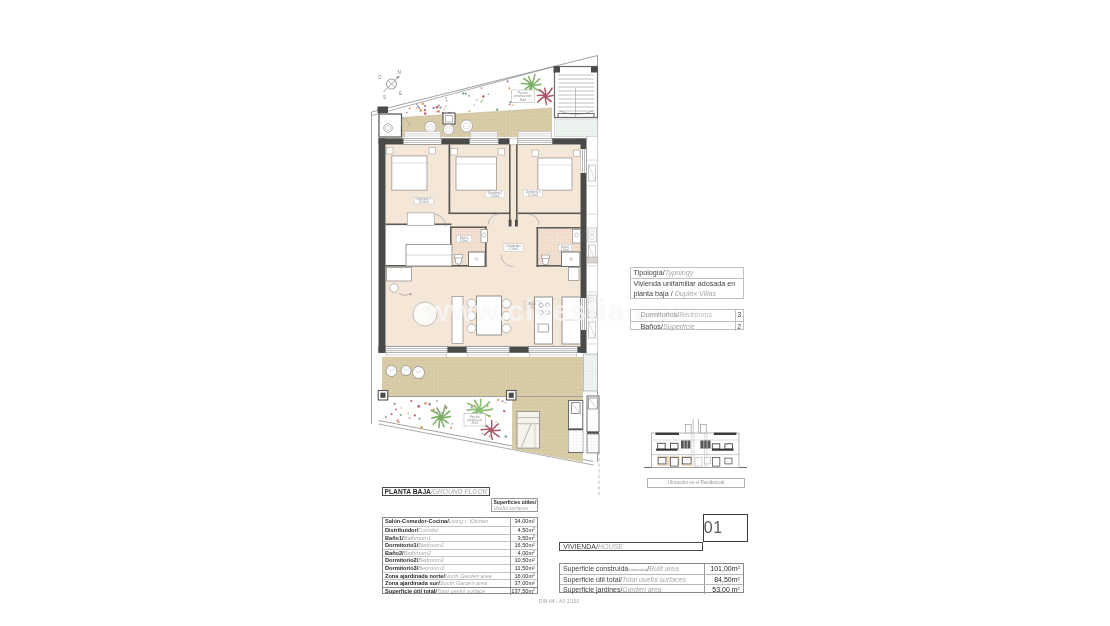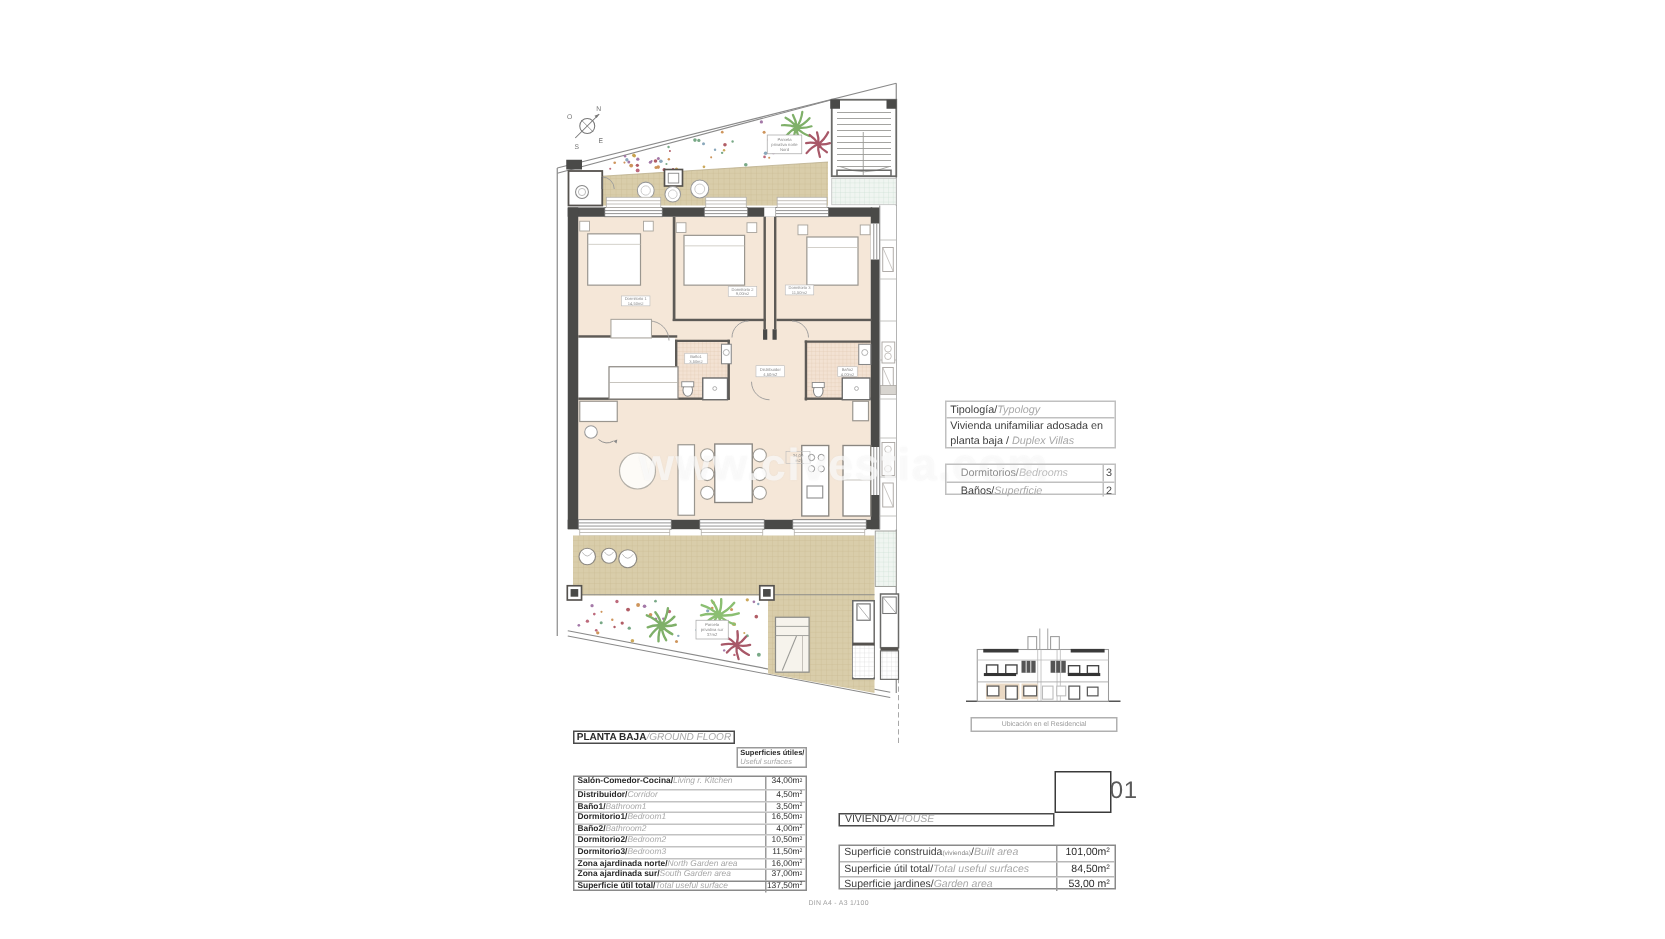--- a/index.html
+++ b/index.html
@@ -16,22 +16,22 @@
 #ltable { left:381.5px; top:517.3px; width:156.5px; height:76.3px; border:1px solid #8a8a8a; }
 .trow { position:relative; height:7.63px; font-size:5.6px; line-height:7.6px; border-top:1px solid #c2c2c2; }
 .trow:first-child { border-top:none; }
 .trow.last { border-top:1px solid #8a8a8a; }
 .tn { position:absolute; left:2.5px; top:0; white-space:nowrap; }
 .tv { position:absolute; left:127px; right:0; top:0; text-align:right; padding-right:2px;
   border-left:1px solid #9a9a9a; height:100%; color:#2a2a2a; }
 #vivienda { left:559.3px; top:541.8px; width:143.5px; height:9px; border:1px solid #4a4a4a;
   font-size:7px; line-height:7.5px; padding-left:3px; white-space:nowrap; overflow:hidden; }
 .dk { color:#3f3f3f; }
-#n01 { left:702.8px; top:514.3px; width:21px; height:27.3px; border:1.6px solid #3a3a3a;
-  font-size:16px; color:#5a5a5a; line-height:25px; letter-spacing:0.5px;padding-left:36px; }
+#n01 { left:702.8px; top:514.3px; width:45px; height:27.3px; border:1.6px solid #3a3a3a;
+  font-size:16px; color:#5a5a5a; line-height:25px; letter-spacing:0.5px; }
 #rtable { left:558.9px; top:562.8px; width:185.1px; height:30.3px; border:1px solid #8a8a8a; }
 .rrow { position:relative; height:10.1px; font-size:7px; line-height:10px; border-top:1px solid #b8b8b8; }
 .rrow:first-child { border-top:none; }
 .rn { position:absolute; left:3px; top:0; white-space:nowrap; }
 .rv { position:absolute; left:144px; right:0; top:0; text-align:right; padding-right:3px;
   border-left:1px solid #9a9a9a; height:100%; color:#2a2a2a; }
 .tiny { font-size:4.4px; }
 #caption { left:539px; top:598.5px; font-size:4.6px; color:#a0a0a0; letter-spacing:0.2px; }
 #tipo { left:629.5px; top:267px; width:114.7px; height:31.5px; border:1px solid #c0c0c0; font-size:7.2px; }
 #tipo .h { height:10.5px; line-height:10.5px; border-bottom:1px solid #c0c0c0; padding-left:3px; }

